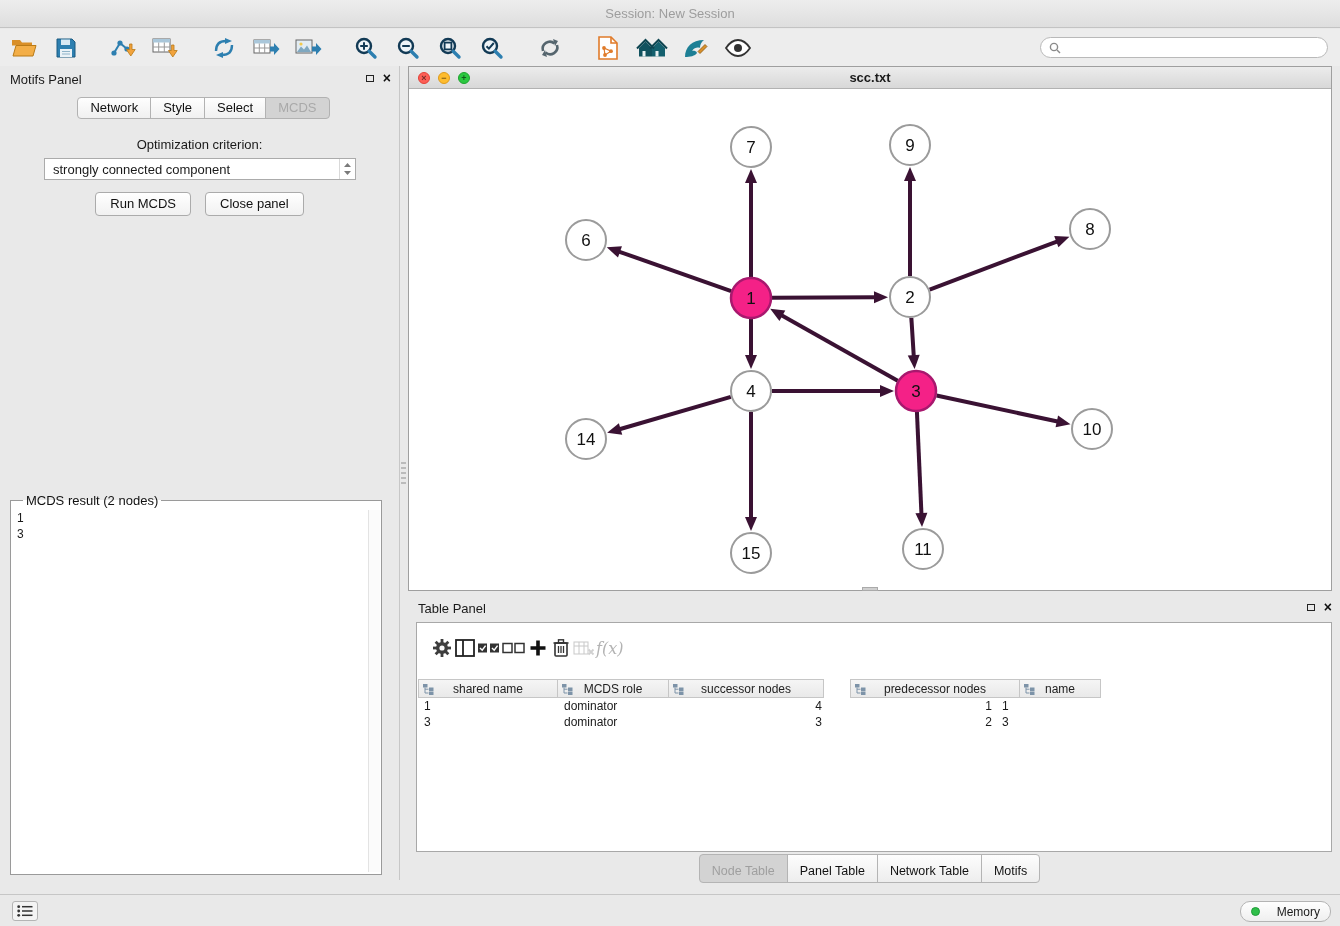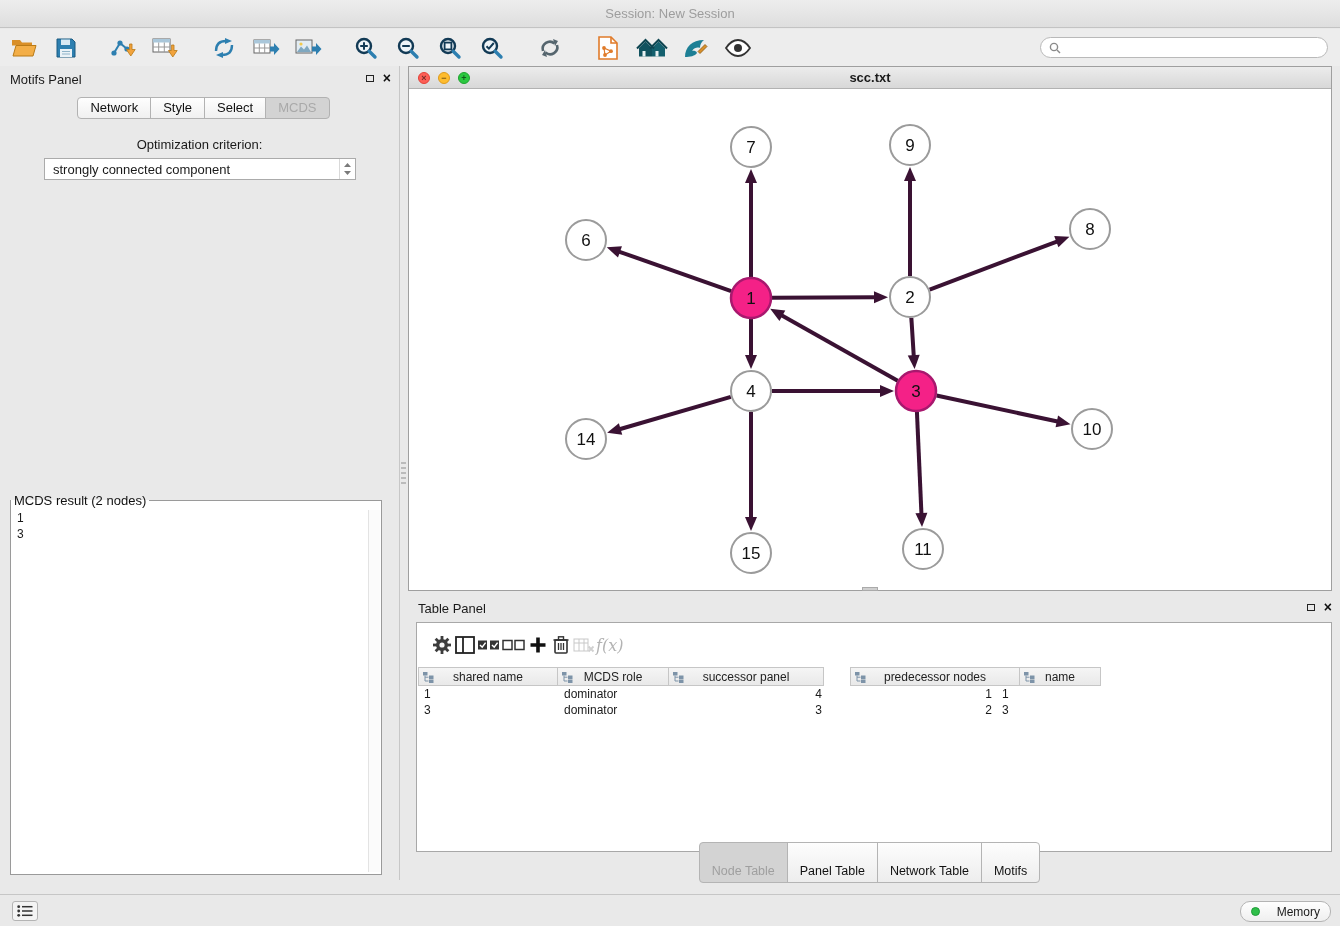--- a/index.html
+++ b/index.html
@@ -64,21 +64,21 @@
     border-left:1px solid #d9d9d9; }
   .cp-buttons { position:absolute; top:126px; left:0; right:0; display:flex; justify-content:center; gap:14px; }
   .cp-btn {
     border:1px solid #ababab; border-radius:4px; background:linear-gradient(#fff,#f1f1f1);
     font-size:13px; padding:3px 14px 4px; color:#111;
   }
   .result-box {
     position:absolute; top:427px; left:10px; width:372px; height:382px;
     border:1px solid #9a9a9a; background:#fff; padding:0;
   }
-  .result-box legend { font-size:13px; margin-left:0; padding:0 3px; background:transparent; color:#111; }
+  .result-box legend { font-size:13px; margin-left:12px; padding:0 3px; background:transparent; color:#111; }
   .result-text { white-space:pre; font-size:12px; line-height:16px; padding:2px 0 0 6px; }
   .result-scroll {
     position:absolute; top:2px; bottom:2px; right:1px; width:12px;
     border-left:1px solid #e3e3e3; background:#fbfbfb;
   }
   
   .net-window {
     position:absolute; left:408px; top:66px; width:924px; height:525px;
     border:1px solid #9f9f9f; background:#fff;
   }
@@ -100,37 +100,37 @@
   .split-grip { position:absolute; left:401px; top:462px; width:5px; height:22px;
     background:repeating-linear-gradient(#bbb 0 2px, transparent 2px 5px); }
   
   .table-panel { position:absolute; left:408px; top:597px; width:932px; height:291px; background:#e9e9e9; }
   .tp-header { position:relative; height:25px; }
   .tp-title { position:absolute; left:10px; top:4px; font-size:13px; }
   .tp-box {
     position:absolute; top:25px; left:8px; width:916px; height:230px;
     border:1px solid #a8a8a8; background:#fff; overflow:hidden;
   }
-  .tp-toolbar { display:flex; align-items:center; gap:1px; height:44px; padding-left:14px; }
+  .tp-toolbar { display:flex; align-items:flex-start; gap:1px; height:44px; padding-left:14px;margin-top:12px; }
   .tp-icon { display:inline-flex; align-items:center; justify-content:center; min-width:22px; height:26px; }
   .fx-label { font-family:"DejaVu Serif", serif; font-style:italic; font-size:16px; color:#b3b3b3; }
   .table-header { display:flex; margin-left:2px; }
   .th {
     position:relative; height:19px; background:linear-gradient(#f5f5f5,#e9e9e9);
     border:1px solid #c6c6c6; margin-left:-1px; font-size:12px;
     display:flex; align-items:center; justify-content:center; color:#222;
   }
   .th .tree-icon { position:absolute; left:4px; top:4px; }
   .table-body { margin-left:2px; }
   .tr { display:flex; height:16px; }
   .td { font-size:12px; line-height:16px; padding:0 5px; overflow:hidden; white-space:nowrap; }
   .table-tabs { position:absolute; bottom:5px; left:0; right:8px; display:flex; justify-content:center; }
   .table-tab {
     border:1px solid #b4b4b4; background:linear-gradient(#fdfdfd,#ededed);
-    font-size:12.5px; padding:21px 12px 4px; margin-left:-1px; color:#111;
+    font-size:12.5px; padding:9px 12px 4px; margin-left:-1px; color:#111;
   }
   .table-tab:first-child { border-radius:4px 0 0 4px; }
   .table-tab:last-child { border-radius:0 4px 4px 0; }
   .table-tab.active { background:#d3d3d3; color:#9f9f9f; }
   
   .statusbar {
     position:absolute; left:0; right:0; bottom:0; height:32px;
     background:#e9e9e9; border-top:1px solid #c6c6c6;
   }
   .status-left-btn {
@@ -313,20 +313,24 @@
     </div>
   <div class="opt-label">Optimization criterion:</div>
   <div class="dropdown">
     <span class="val">strongly connected component</span>
     <span class="stepper">
       <svg width="9" height="14" viewBox="0 0 9 14">
         <path d="M4.5 1L8 5H1z" fill="#7a7a7a"></path>
         <path d="M4.5 13L1 9h7z" fill="#7a7a7a"></path>
       </svg>
     </span>
+  </div>
+  <div class="cp-buttons">
+    <span class="cp-btn">Run MCDS</span>
+    <span class="cp-btn">Close panel</span>
   </div>
   <fieldset class="result-box">
     <legend>MCDS result (2 nodes)</legend>
     <div class="result-text">1
 3</div>
     <div class="result-scroll"></div>
   </fieldset>
 </div>
 
 <div class="split-grip"></div>
@@ -486,21 +490,21 @@
             </svg></span>
           <span class="th-label">MCDS role</span>
         </div>
         <div class="th" style="width: 156px;">
           <span class="tree-icon"><svg width="11" height="11" viewBox="0 0 11 11">
               <rect x="0" y="0" width="4.5" height="3.5" fill="#7d93a8"></rect>
               <rect x="6" y="3.5" width="4.5" height="3.5" fill="#7d93a8"></rect>
               <rect x="6" y="7.5" width="4.5" height="3.5" fill="#7d93a8"></rect>
               <path d="M2 3.5v5.5h3.5M2 5.2h3.5" stroke="#7d93a8" fill="none" stroke-width="1"></path>
             </svg></span>
-          <span class="th-label">successor panel</span>
+          <span class="th-label">successor nodes</span>
         </div>
         <div class="th" style="width: 170px; margin-left: 26px;">
           <span class="tree-icon"><svg width="11" height="11" viewBox="0 0 11 11">
               <rect x="0" y="0" width="4.5" height="3.5" fill="#7d93a8"></rect>
               <rect x="6" y="3.5" width="4.5" height="3.5" fill="#7d93a8"></rect>
               <rect x="6" y="7.5" width="4.5" height="3.5" fill="#7d93a8"></rect>
               <path d="M2 3.5v5.5h3.5M2 5.2h3.5" stroke="#7d93a8" fill="none" stroke-width="1"></path>
             </svg></span>
           <span class="th-label">predecessor nodes</span>
         </div>

